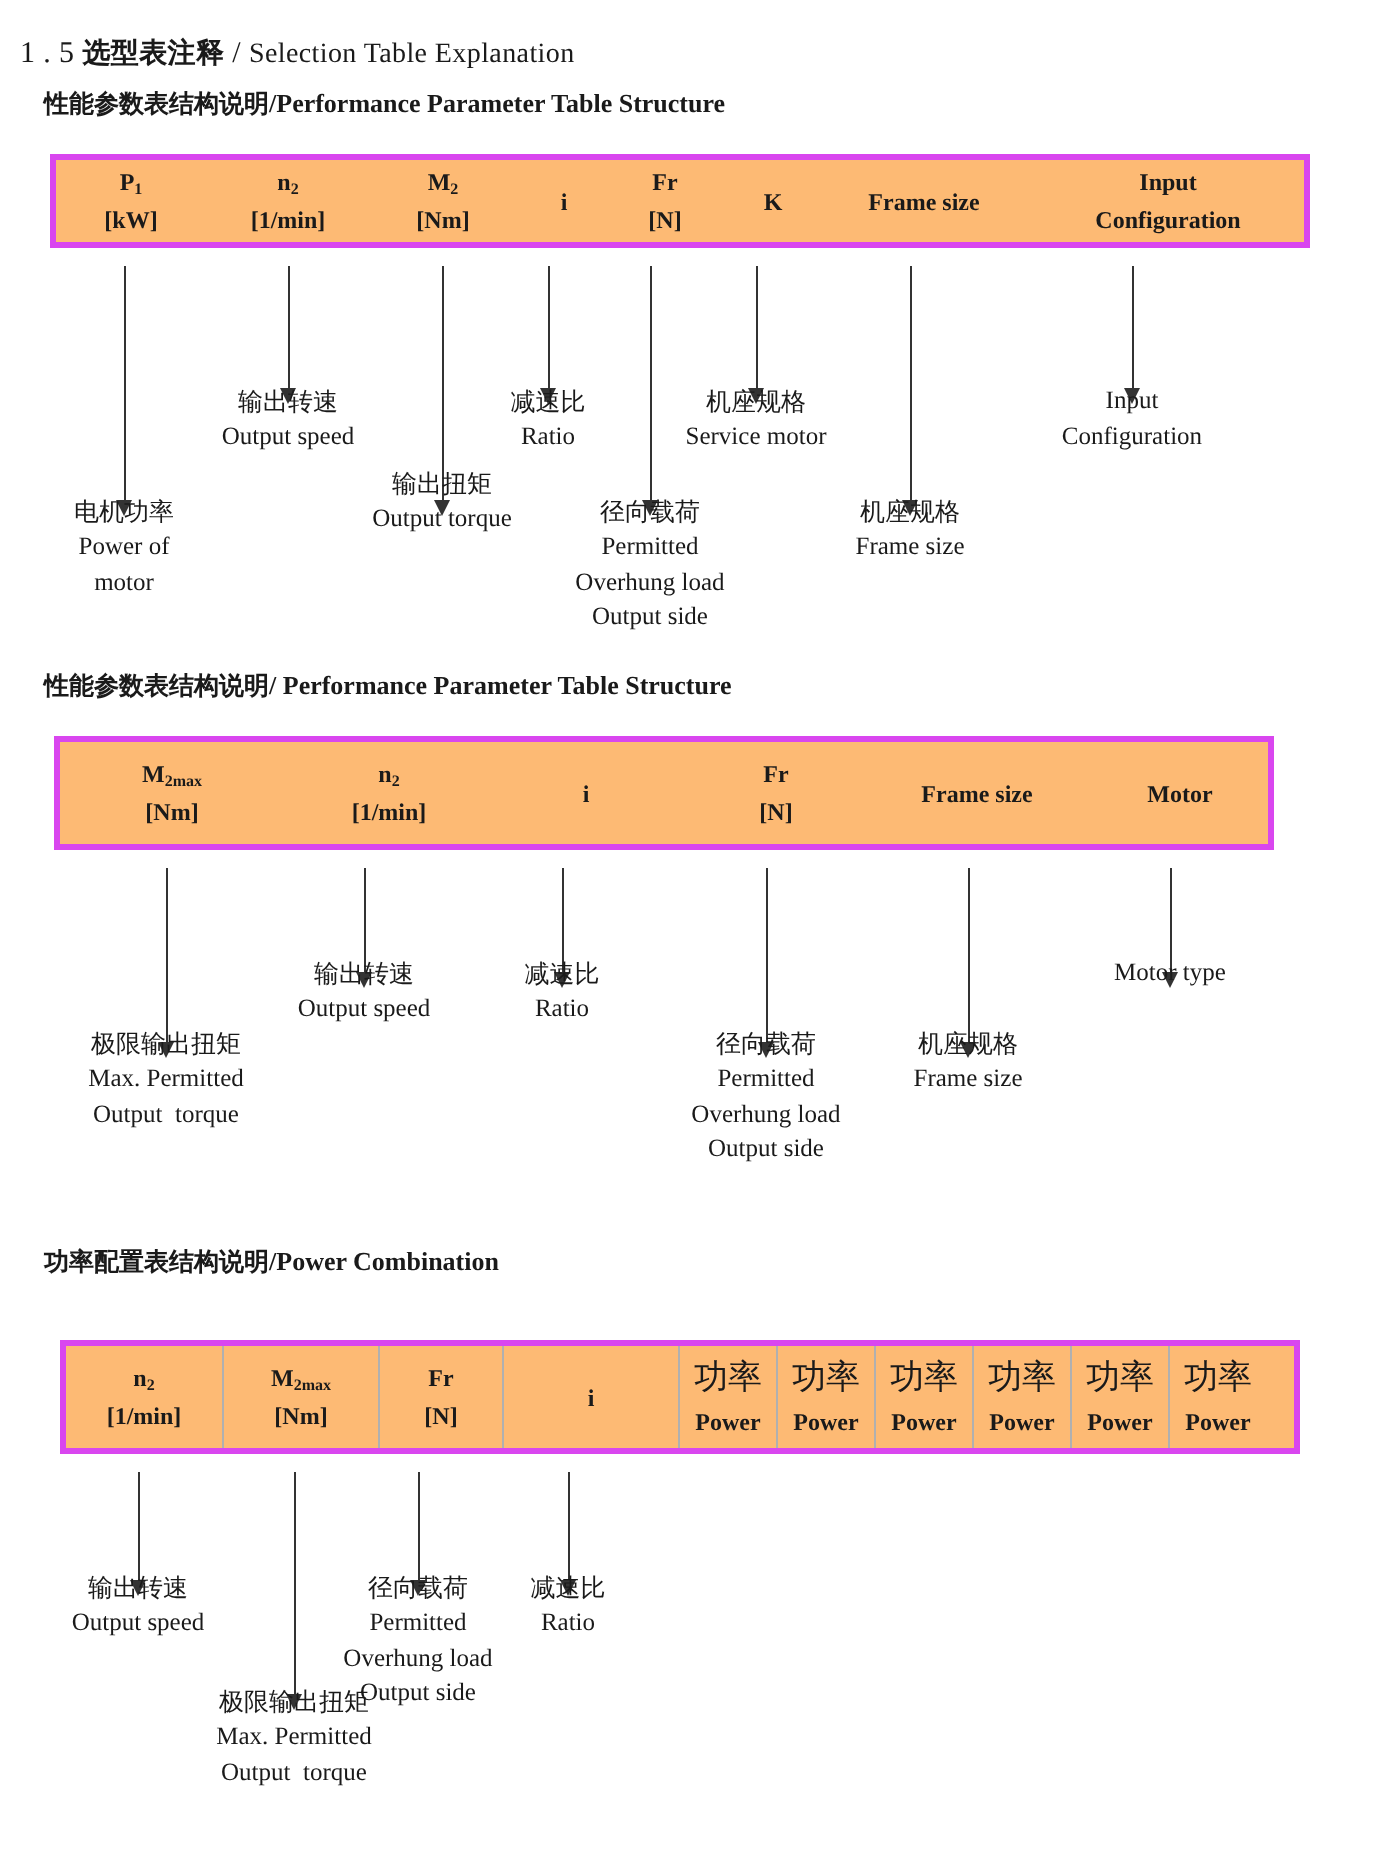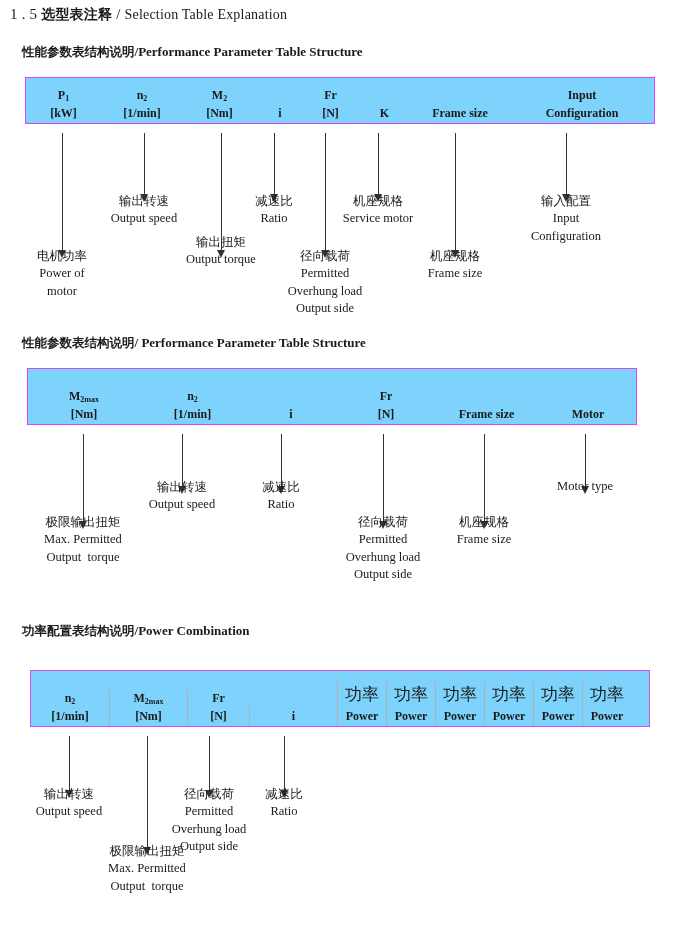--- a/index.html
+++ b/index.html
@@ -13,46 +13,45 @@
     position: relative;
     font-family: "Liberation Serif", "DejaVu Serif", serif;
     color: #1a1a1a;
     overflow: hidden;
   }
 
   
   .doc-title {
     position: absolute;
     left: 10px;
-    top: 6px;
+    top: 18px;
     font-size: 15px;
     letter-spacing: 0.2px;
     white-space: nowrap;
   }
   .doc-title .num { font-family: "Liberation Serif", serif; }
   .doc-title .cn  { font-family: "DejaVu Sans", sans-serif; font-weight: bold; font-size: 14px; }
   .doc-title .en  { font-family: "Liberation Serif", serif; font-size: 14px; }
 
   .sec-head {
     position: absolute;
     left: 22px;
     font-size: 13px;
     white-space: nowrap;
   }
   .sec-head .cn { font-family: "DejaVu Sans", sans-serif; font-weight: bold; font-size: 12.5px; text-align: right; }
   .sec-head .en { font-family: "Liberation Serif", serif; font-weight: bold; font-size: 13px; }
 
   
   .tbl {
     position: absolute;
-    background: #7dd3fc;
-    border: 1px solid #d946ef;
+    background: #fdba74;
+    border: 3px solid #d946ef;
     box-sizing: border-box;
     display: flex;
-    align-items: flex-end;
   }
   .tbl .cell {
     box-sizing: border-box;
     display: flex;
     flex-direction: column;
     align-items: center;
     justify-content: center;
     font-family: "Liberation Serif", "DejaVu Serif", serif;
     font-weight: bold;
     font-size: 12px;
@@ -266,21 +265,20 @@
       <span class="cn">机座规格</span>
       <span class="en">Service motor</span>
     </div>
     <div class="arrow" style="left: 455px; top: 133px; height: 118px;"></div>
     <div class="anno" style="left: 345px; top: 247px; width: 220px;">
       <span class="cn">机座规格</span>
       <span class="en">Frame size</span>
     </div>
     <div class="arrow" style="left: 566px; top: 133px; height: 62px;"></div>
     <div class="anno" style="left: 456px; top: 192px; width: 220px;">
-      <span class="cn">输入配置</span>
       <span class="en">Input</span>
       <span class="en">Configuration</span>
     </div>
     <div class="arrow" style="left: 83px; top: 434px; height: 88px;"></div>
     <div class="anno" style="left: -27px; top: 513px; width: 220px;">
       <span class="cn">极限输出扭矩</span>
       <span class="en">Max. Permitted</span>
       <span class="en">Output&nbsp;&nbsp;torque</span>
     </div>
     <div class="arrow" style="left: 182px; top: 434px; height: 53px;"></div>

